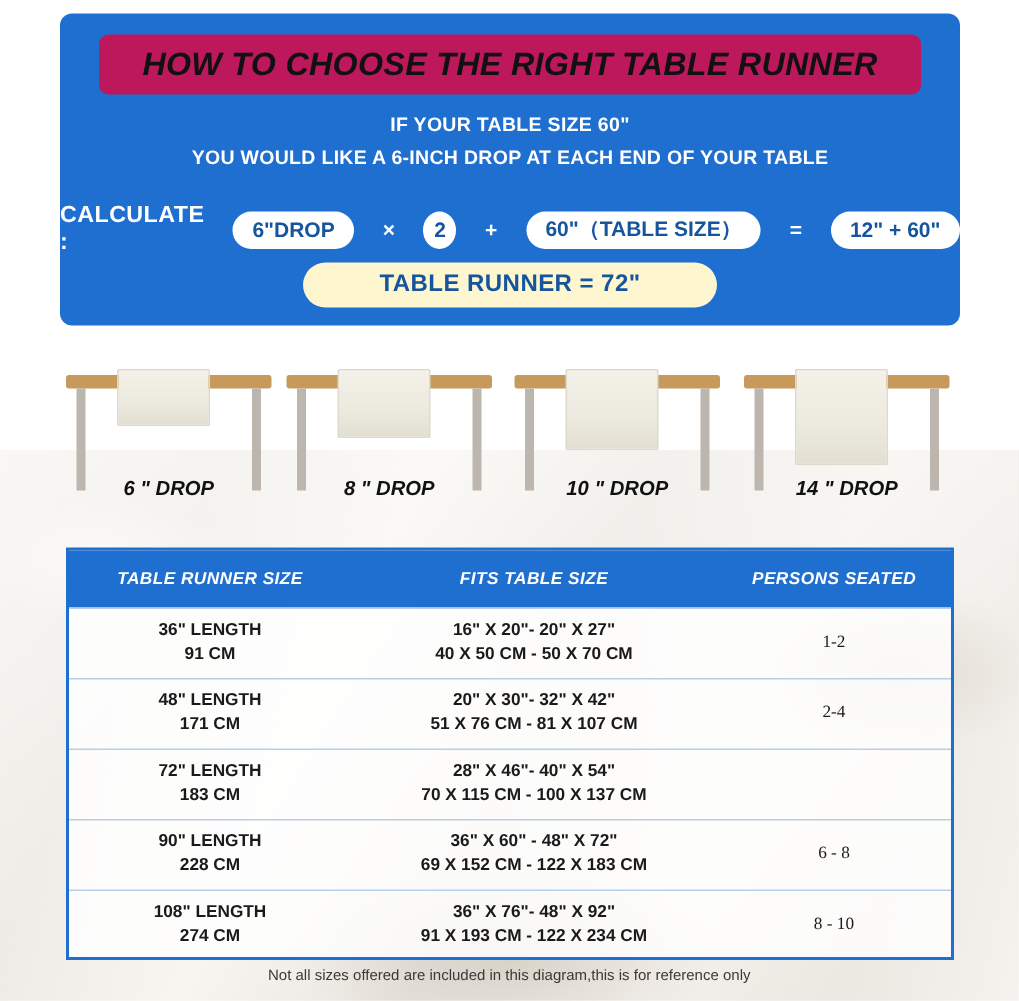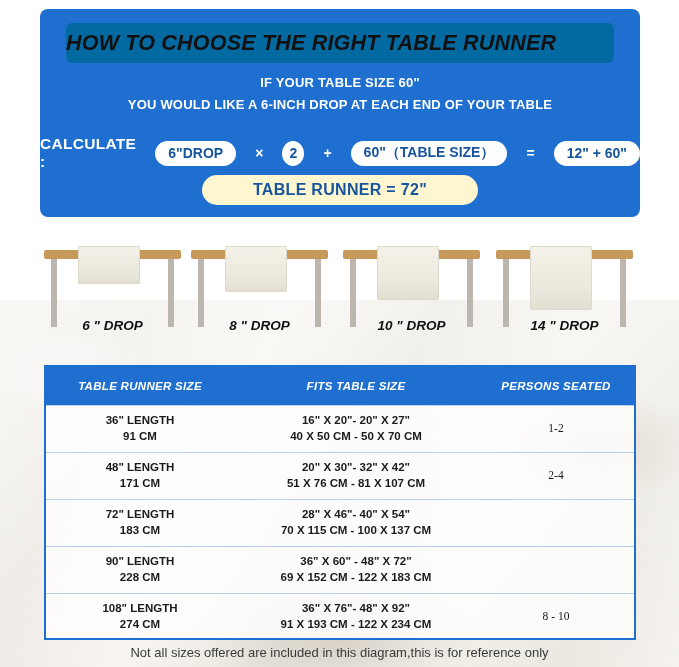--- a/index.html
+++ b/index.html
@@ -43,24 +43,25 @@
     position: absolute;
     left: 40px; top: 9px;
     width: 600px; height: 208px;
     background: #1f6fd0;
     border-radius: 8px;
   }
   .title-box {
     position: absolute;
     left: 26px; top: 14px;
     width: 548px; height: 40px;
-    background: #0369a1;
+    background: #be185d;
     border-radius: 6px;
     display: flex;
     align-items: center;
+    justify-content: center;
   }
   .title-box .title-txt {
     font-size: 21.5px;
     font-weight: bold;
     font-style: italic;
     color: #111111;
     letter-spacing: 0.2px;
     white-space: nowrap;
   }
   .sub1, .sub2 {
@@ -216,21 +217,21 @@
   .c2 { width: 244px; }
   .c3 { width: 156px; }
   .t-row .c1 .ln, .t-row .c2 .ln { font-weight: bold; }
   .t-row .c3 .ln { font-weight: normal; font-family: Liberation Serif, serif; }
 
   .footnote {
     position: absolute;
     left: 0; top: 645px;
     width: 679px;
     text-align: center;
-    font-size: 13px;
+    font-size: 10px;
     color: #3a3a3a;
   }
 </style>
 </head>
 <body>
 
 <div class="bg-photo"></div>
 
 <div class="page">
 
@@ -341,20 +342,23 @@
 
     <div class="t-row">
       <div class="cell c1">
         <span class="ln">90" LENGTH</span>
         <span class="ln">228 CM</span>
       </div>
       <div class="cell c2">
         <span class="ln">36" X 60" - 48" X 72"</span>
         <span class="ln">69 X 152 CM - 122 X 183 CM</span>
       </div>
+      <div class="cell c3">
+        <span class="ln">6 - 8</span>
+      </div>
     </div>
 
     <div class="t-row">
       <div class="cell c1">
         <span class="ln">108" LENGTH</span>
         <span class="ln">274 CM</span>
       </div>
       <div class="cell c2">
         <span class="ln">36" X 76"- 48" X 92"</span>
         <span class="ln">91 X 193 CM - 122 X 234 CM</span>

